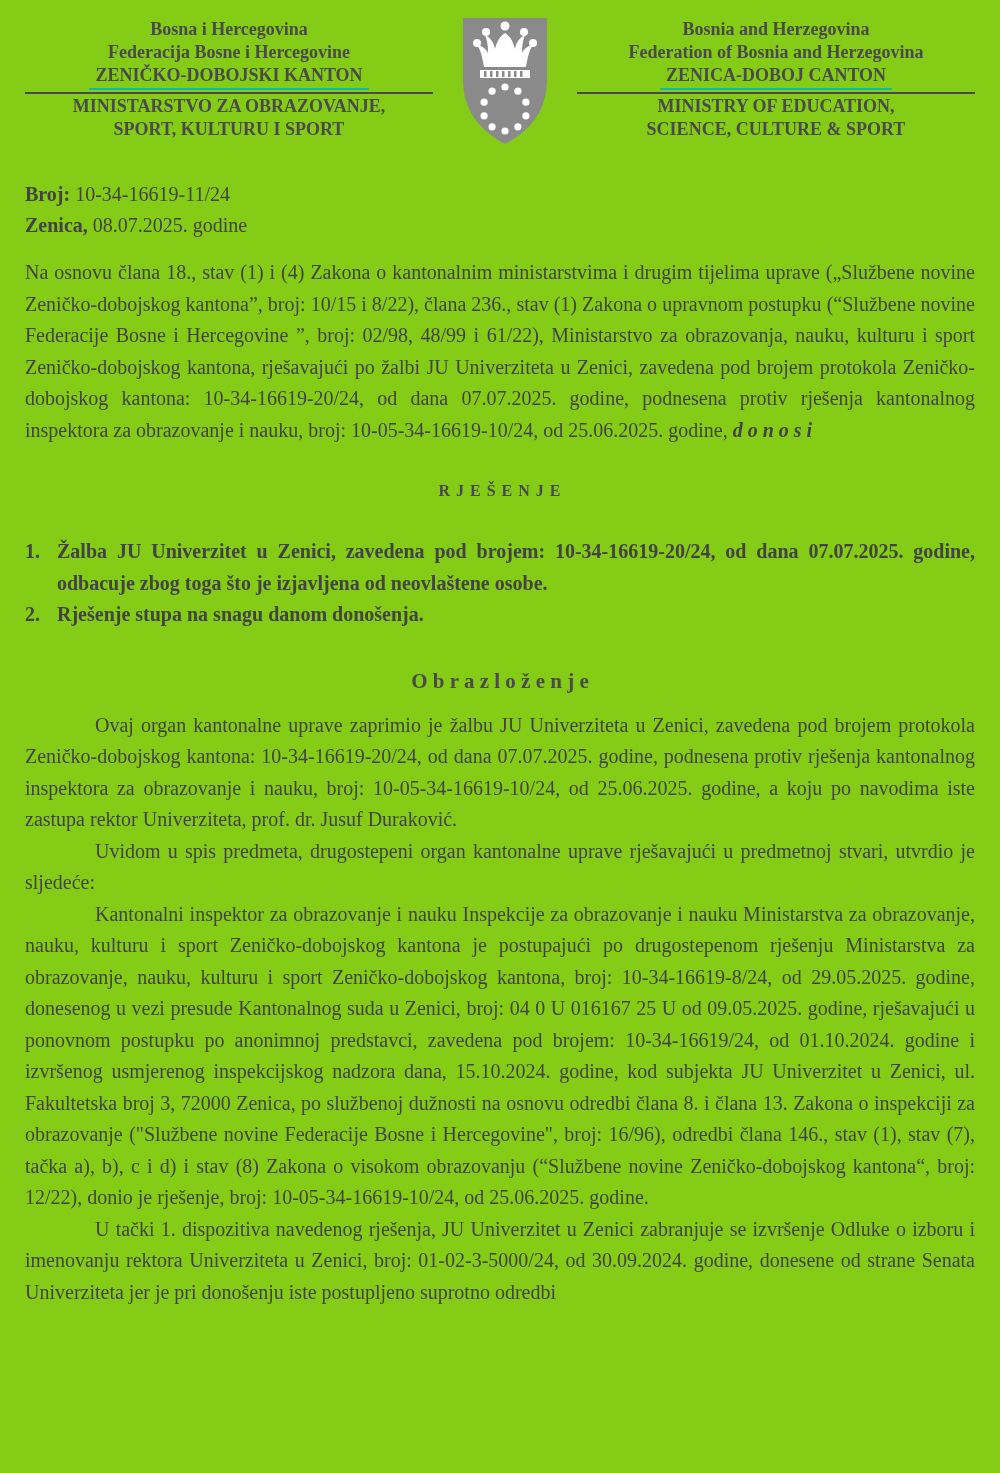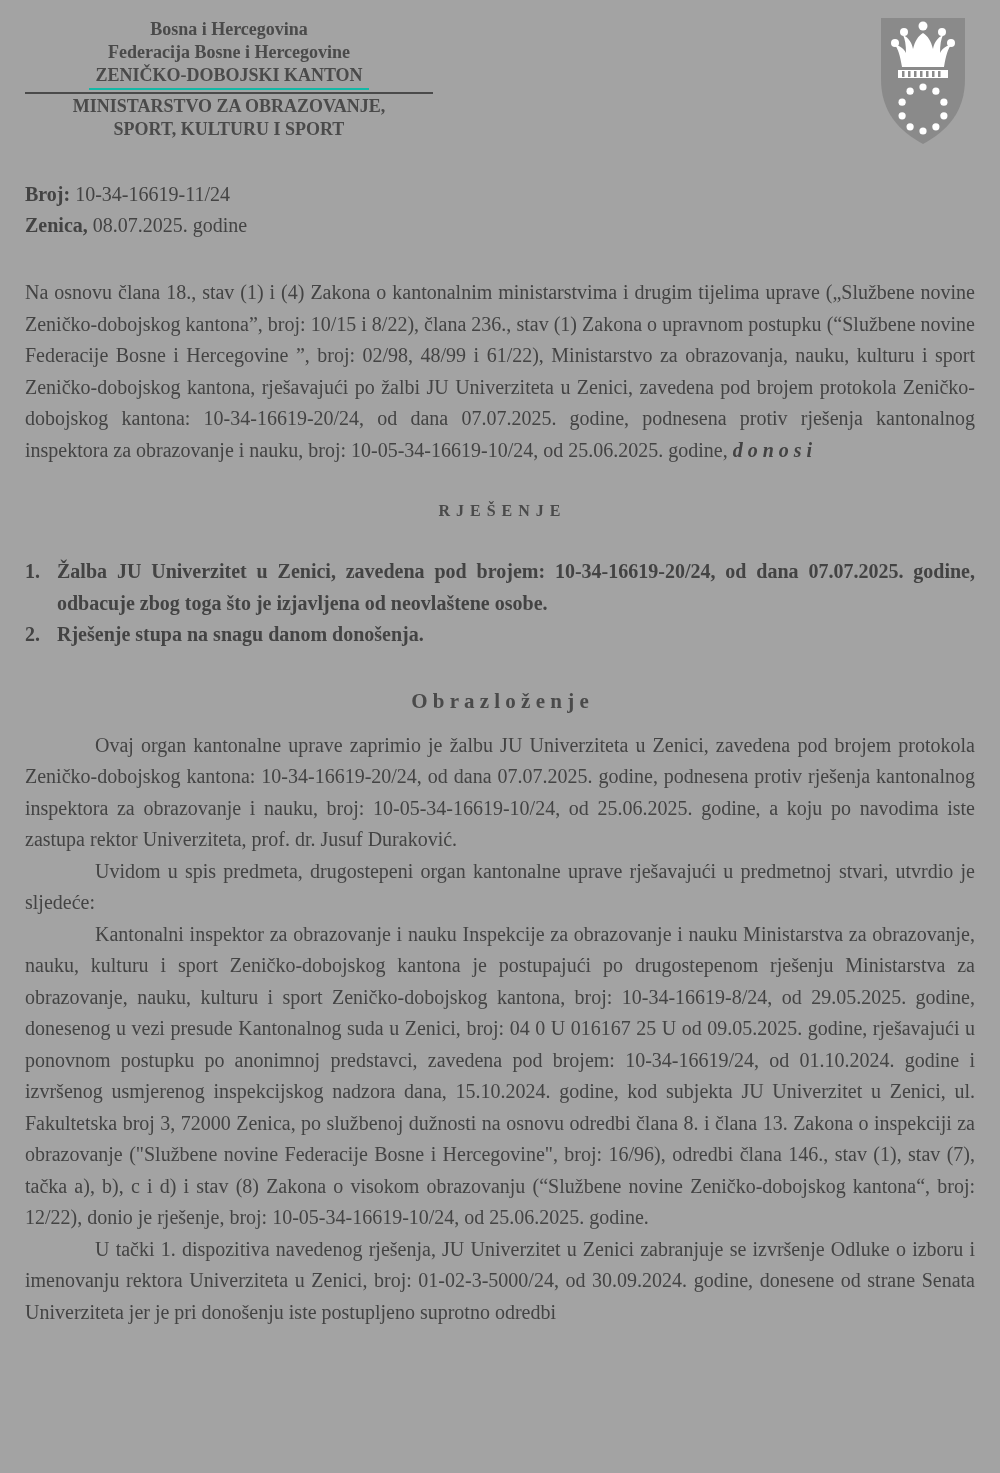--- a/index.html
+++ b/index.html
@@ -1,21 +1,21 @@
 <!DOCTYPE html>
 <html><head>
 <meta charset="utf-8">
 <style>
   html, body { margin: 0; padding: 0; background: #e9e9e9; }
   .page {
     position: relative;
     width: 1000px;
     height: 1473px;
     margin: 0 auto;
-    background: #a3a3a3;
+    background: #84cc16;
     box-sizing: border-box;
     padding: 15px 25px 0 25px;
     overflow: hidden;
     font-family: "Liberation Serif", "DejaVu Serif", serif;
     color: #434343;
   }
   
   .doc-header {
     display: flex;
     justify-content: space-between;
@@ -45,21 +45,21 @@
   
   .meta { margin-top: 26px; font-size: 20px; line-height: 31px; }
   .b { font-weight: bold; }
   
   .body-par {
     font-size: 20px;
     line-height: 31.5px;
     text-align: justify;
     margin: 0;
   }
-  .intro-par { margin-top: 36px; }
+  .intro-par { margin-top: 16px; }
   .indent { text-indent: 70px; }
   .bi { font-weight: bold; font-style: italic; }
   
   .center-heading {
     text-align: center;
     font-weight: bold;
     color: #4a4a4a;
     margin: 0;
   }
   .h-rjesenje { margin-top: 36px; font-size: 16px; letter-spacing: 1px; }
@@ -118,20 +118,28 @@
           <circle cx="64.9" cy="111.8" r="3.6"></circle>
           <circle cx="52" cy="116" r="3.6"></circle>
           <circle cx="39.1" cy="111.8" r="3.6"></circle>
           <circle cx="31.1" cy="100.8" r="3.6"></circle>
           <circle cx="31.1" cy="87.2" r="3.6"></circle>
           <circle cx="39.1" cy="76.2" r="3.6"></circle>
         </g>
       </svg>
     </div>
 
+    <div class="hdr-block hdr-right">
+      <div>Bosnia and Herzegovina</div>
+      <div>Federation of Bosnia and Herzegovina</div>
+      <div class="canton-line"><span>ZENICA-DOBOJ CANTON</span></div>
+      <div class="hdr-rule"></div>
+      <div>MINISTRY OF EDUCATION,</div>
+      <div>SCIENCE, CULTURE &amp;  SPORT</div>
+    </div>
   </header>
 
   <div class="meta">
     <div><span class="b">Broj:</span><span> 10-34-16619-11/24</span></div>
     <div><span class="b">Zenica,</span><span> 08.07.2025. godine</span></div>
   </div>
 
   <p class="body-par intro-par"><span>Na osnovu člana 18., stav (1) i (4) Zakona o kantonalnim ministarstvima i drugim tijelima uprave („Službene novine Zeničko-dobojskog kantona”, broj: 10/15 i 8/22), člana 236., stav (1) Zakona o upravnom postupku (“Službene novine Federacije Bosne i Hercegovine ”, broj: 02/98, 48/99 i 61/22), Ministarstvo za obrazovanja, nauku, kulturu i sport Zeničko-dobojskog kantona, rješavajući po žalbi JU Univerziteta u Zenici, zavedena pod brojem protokola Zeničko-dobojskog kantona: 10-34-16619-20/24, od dana 07.07.2025. godine, podnesena protiv rješenja kantonalnog inspektora za obrazovanje i nauku, broj: 10-05-34-16619-10/24, od 25.06.2025. godine, </span><span class="bi">d o n o s i</span></p>
 
   <h2 class="center-heading h-rjesenje">R J E Š E N J E</h2>

